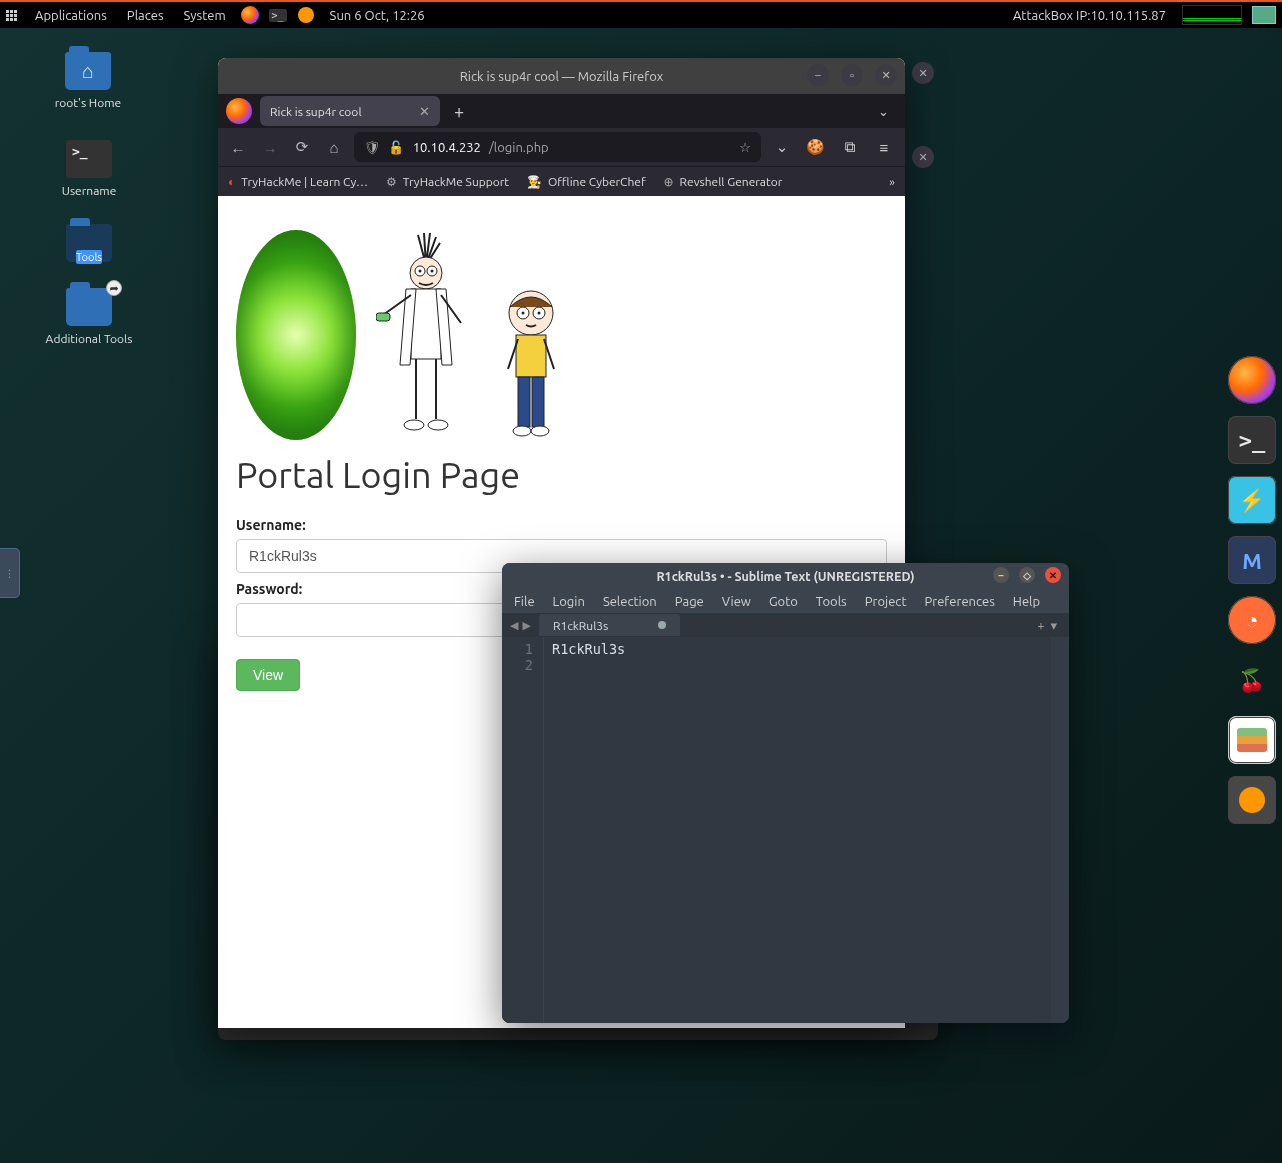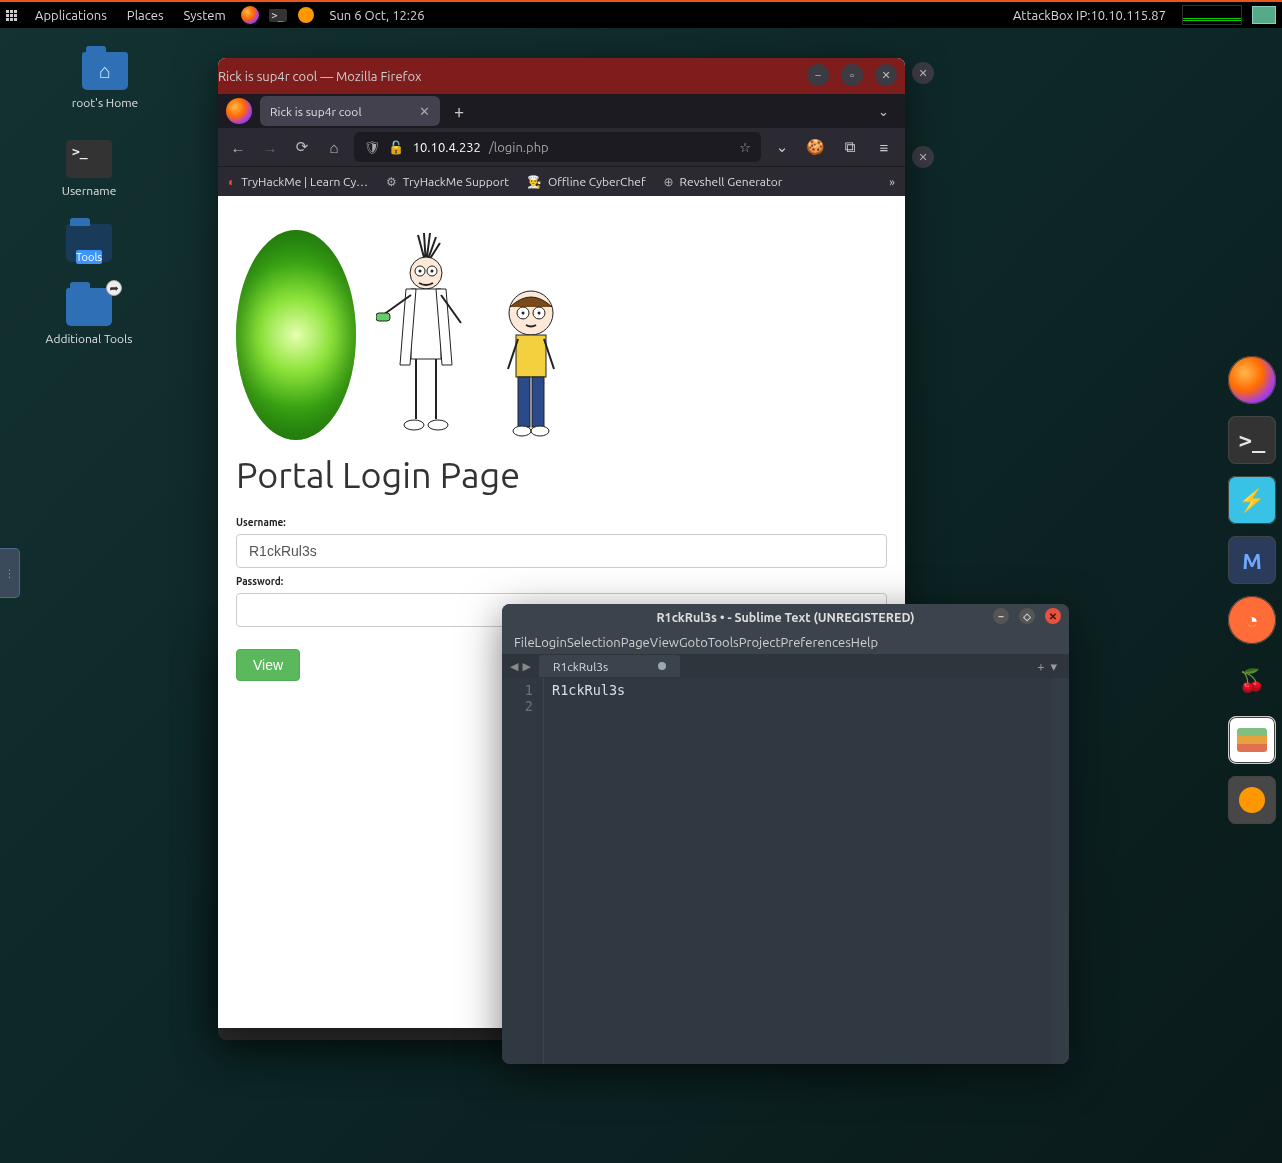--- a/index.html
+++ b/index.html
@@ -37,21 +37,21 @@
 .desktop-icon .tools-glyph { background:#1a3a5a;} 
 .desktop-icon .tools-glyph .badge { position:absolute; bottom:-2px; left:10px; right:10px; background:#3e94ff; color:#fff; font-size:11px; padding:1px 0; border-radius:2px;}
 .desktop-icon .link-badge { position:absolute; top:-8px; right:-10px; width:16px; height:16px; border-radius:50%; background:#eee; color:#333; font-size:11px; display:flex; align-items:center; justify-content:center; border:1px solid #aaa;}
 
 .firefox {
   position: absolute; left: 218px; top: 58px; width: 687px; height: 970px;
   background: #fff; border-radius: 8px 8px 0 0; overflow: hidden;
   box-shadow: 0 10px 40px rgba(0,0,0,.5);
   display:flex; flex-direction:column;
 }
-.ff-title { height: 36px; background:#7f1d1d; color:#ccc; display:flex; align-items:center; justify-content:flex-start; position:relative; font-size:13px;}
+.ff-title { height: 36px; background:#404040; color:#ccc; display:flex; align-items:center; justify-content:center; position:relative; font-size:13px;}
 .ff-title .winbtns { position:absolute; right:8px; top:6px; display:flex; gap:12px;}
 .ff-title .winbtn { width:22px; height:22px; border-radius:50%; background:#3c3b44; color:#bbb; display:flex; align-items:center; justify-content:center; font-size:11px;}
 .ff-tabs { height:34px; background:#1c1b22; display:flex; align-items:center; padding:0 8px; gap:8px;}
 .ff-logo { width:26px; height:26px; border-radius:50%; background: radial-gradient(circle at 35% 35%, #ffb84d, #ff6a00 40%, #a43bf0 70%, #5b2da0); }
 .ff-tab { background:#42414d; height:30px; border-radius:6px; display:flex; align-items:center; padding:0 10px; color:#e0e0e0; font-size:12px; gap:10px; min-width:180px;}
 .ff-tab .x { color:#aaa; margin-left:auto; font-size:13px;}
 .ff-newtab { color:#ccc; font-size:18px; padding:0 6px;}
 .ff-tabs .chev { margin-left:auto; color:#ccc; padding:0 8px;}
 .ff-toolbar { height:38px; background:#2b2a33; display:flex; align-items:center; padding:0 8px; gap:8px;}
 .ff-toolbar .nav { color:#bbb; width:24px; text-align:center; font-size:15px;}
@@ -66,46 +66,46 @@
 .ff-bookmarks { height:30px; background:#2b2a33; border-top:1px solid #1c1b22; display:flex; align-items:center; padding:0 10px; gap:18px; color:#ddd; font-size:12px;}
 .ff-bookmarks .bm { display:flex; align-items:center; gap:6px; white-space:nowrap;}
 .ff-bookmarks .more { margin-left:auto; color:#ccc;}
 .ff-content { flex:1; background:#fff; color:#222; padding:14px 18px; overflow:hidden;}
 .portal-img {height:230px; display:flex; align-items:flex-end; gap:20px; margin-bottom:14px;}
 .portal { width:120px; height:210px; border-radius:50%; background: radial-gradient(circle, #e7ffb0 0%, #8de33a 30%, #3aa514 60%, #0d6b0a 100%); box-shadow: inset 0 0 30px #2d7a10;}
 .rick { width:100px; height:215px; position:relative;}
 .morty { width:70px; height:155px; position:relative;}
 .stick { stroke:#222; stroke-width:2; fill:none;}
 h2.portal-h { font-size:36px; font-weight:400; color:#333; margin:6px 0 22px;}
-.form label { display:block; font-weight:700; font-size:10px; margin:8px 0 6px; color:#222;}
+.form label { display:block; font-weight:700; font-size:14px; margin:8px 0 6px; color:#222;}
 .form input[type=text], .form input[type=password]{
   width:100%; height:34px; border:1px solid #ccc; border-radius:4px; padding:0 12px; font-size:14px; color:#555;
 }
 .login-btn { margin-top:22px; background:#5cb85c; border:1px solid #4cae4c; color:#fff; padding:7px 16px; border-radius:4px; font-size:14px;}
 
 .bg-terminal {
   position:absolute; left:218px; top:640px; width:720px; height:400px;
   background:#2c2c2c; color:#ccc; font-family: "DejaVu Sans Mono", monospace;
   font-size:14px; padding:40px 6px 6px; border-radius:8px;
   box-shadow: 0 10px 40px rgba(0,0,0,.5); line-height:1.18;
   white-space:pre; overflow:hidden;
 }
 .bg-terminal .winbtns { position:absolute; right:8px; top:6px; display:flex; gap:12px;}
 .bg-terminal .winbtn { width:22px; height:22px; border-radius:50%; background:#3c3b44; color:#bbb; display:flex; align-items:center; justify-content:center; font-size:11px;}
 
 .sublime {
   position:absolute; left:502px; top:563px; width:567px; height:460px;
   background:#303841; border-radius:8px; box-shadow: 0 10px 40px rgba(0,0,0,.5);
-  display:flex; flex-direction:column; overflow:hidden; color:#d8dee9; font-size:13px;margin-top:41px;
+  display:flex; flex-direction:column; overflow:hidden; color:#d8dee9; font-size:13px;
 }
 .sub-title { height:26px; background:#3b434c; display:flex; align-items:center; justify-content:center; position:relative; font-size:12.5px; color:#ddd; font-weight:600;}
 .sub-title .dots { position:absolute; right:8px; top:4px; display:flex; gap:10px;}
 .sub-title .dot { width:16px; height:16px; border-radius:50%; display:flex; align-items:center; justify-content:center; font-size:10px;}
 .sub-title .dmin{background:#555;color:#ccc;} .sub-title .dmax{background:#555;color:#ccc;} .sub-title .dclose{background:#e9513e;color:#3a0f0a;}
-.sub-menu { height:24px; background:#3b434c; display:flex; align-items:center; padding:0 12px; font-size:13px; color:#d0d0d0;}
+.sub-menu { height:24px; background:#3b434c; display:flex; align-items:center; gap:18px; padding:0 12px; font-size:13px; color:#d0d0d0;}
 .sub-tabs { height:24px; background:#2e353d; display:flex; align-items:center; padding:0 6px;}
 .sub-nav { color:#888; font-size:11px; padding:0 2px;}
 .sub-tab { background:#3b434c; height:22px; display:flex; align-items:center; padding:0 14px; font-size:12px; border-radius:3px 3px 0 0; margin-left:6px; gap:50px;}
 .sub-tab .mod { width:8px; height:8px; border-radius:50%; background:#9aa;}
 .sub-tabs .plus { margin-left:auto; color:#999; display:flex; gap:6px; padding-right:6px;}
 .sub-editor { flex:1; display:flex; background:#303841; font-family:"DejaVu Sans Mono", monospace; font-size:13.5px;}
 .sub-gutter { width:42px; background:#303841; color:#6a7280; text-align:right; padding:4px 10px 0 0; border-right:1px solid #3b434c;}
 .sub-code { flex:1; padding:4px 8px 0; color:#d8dee9;}
 .sub-code .sel { background:#4b5560;}
 .sub-mini { width:18px; background:#343c45;}
@@ -156,21 +156,21 @@
   <span class="iconbtn">
       <span style="width:16px;height:16px;border-radius:50%;background:#ff9800;display:block"></span>
     </span>
   <span class="menu-item">Sun  6 Oct, 12:26</span>
   <span class="spacer"></span>
   <span class="menu-item">AttackBox IP:10.10.115.87</span>
   <span class="graph"></span>
   <span class="ws"></span>
 </div>
 
-<div class="desktop-icon" style="left:50px; top:52px;">
+<div class="desktop-icon" style="left:33px; top:52px;">
   <div class="icn home-glyph"></div>
   <div>root's Home</div>
 </div>
 <div class="desktop-icon" style="left:34px; top:140px;">
   <div class="icn term-glyph"></div>
   <div>Username</div>
 </div>
 <div class="desktop-icon" style="left:34px; top:224px;">
   <div class="icn tools-glyph">
       <div class="badge">Tools</div>

